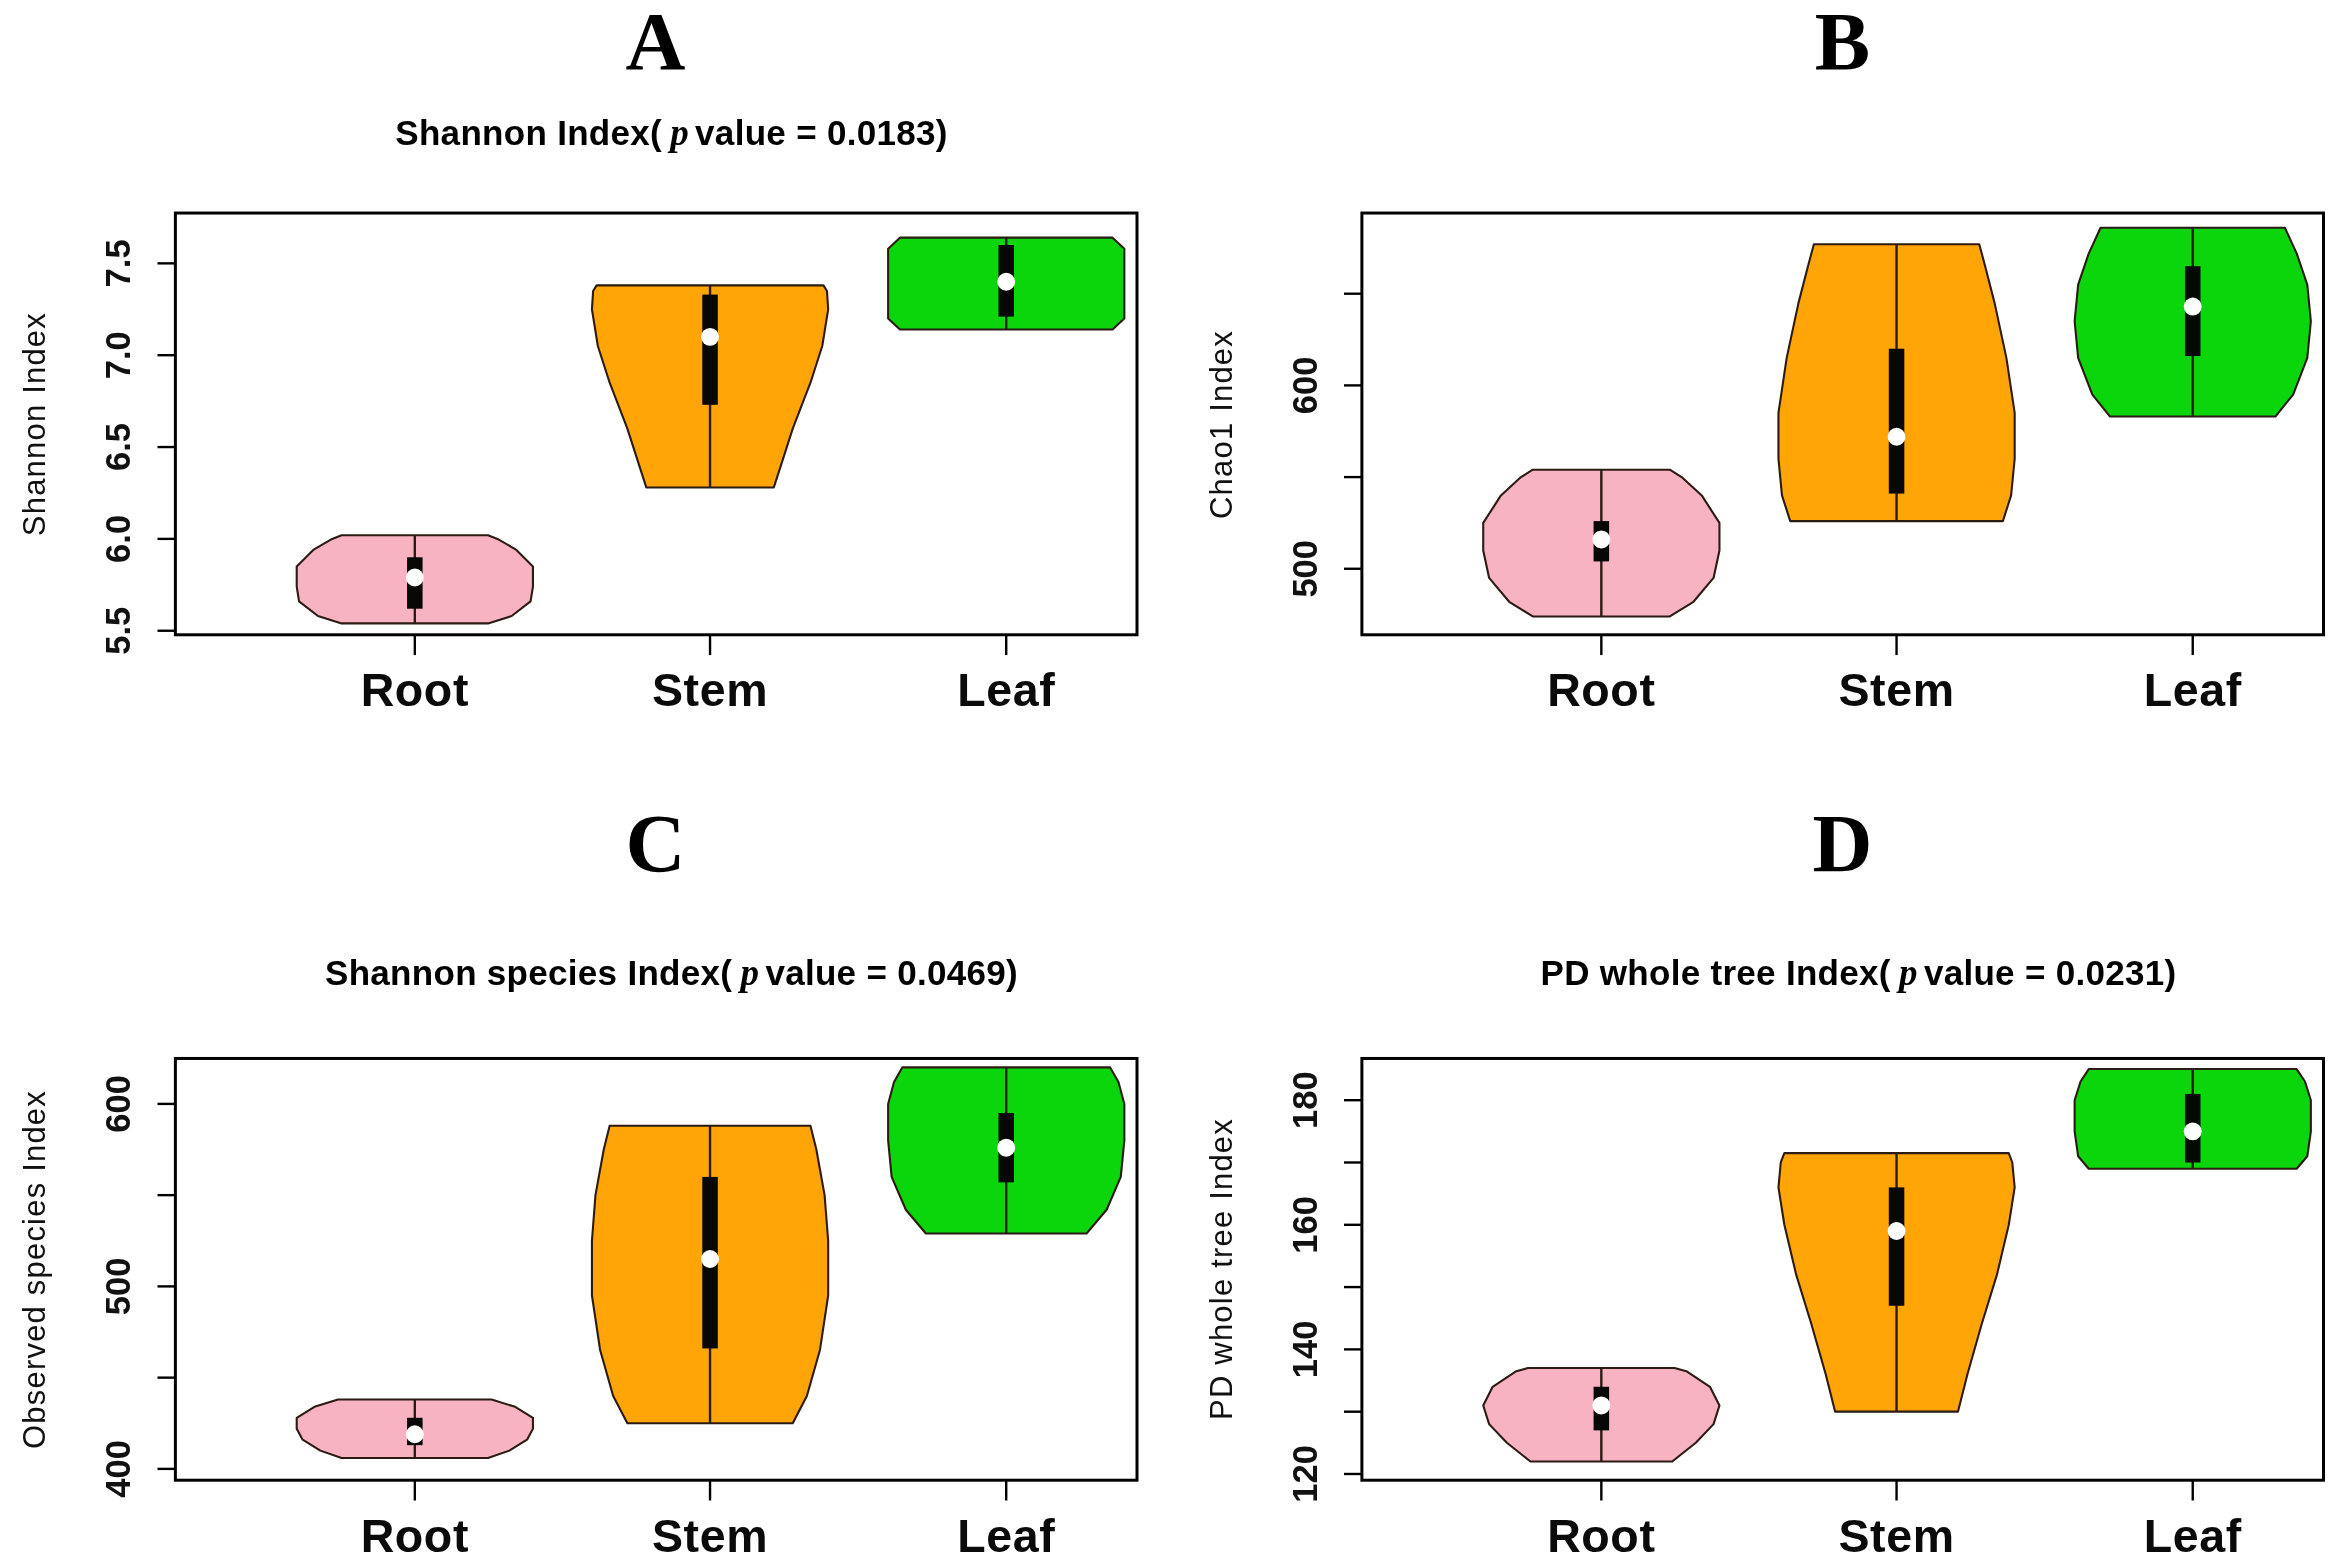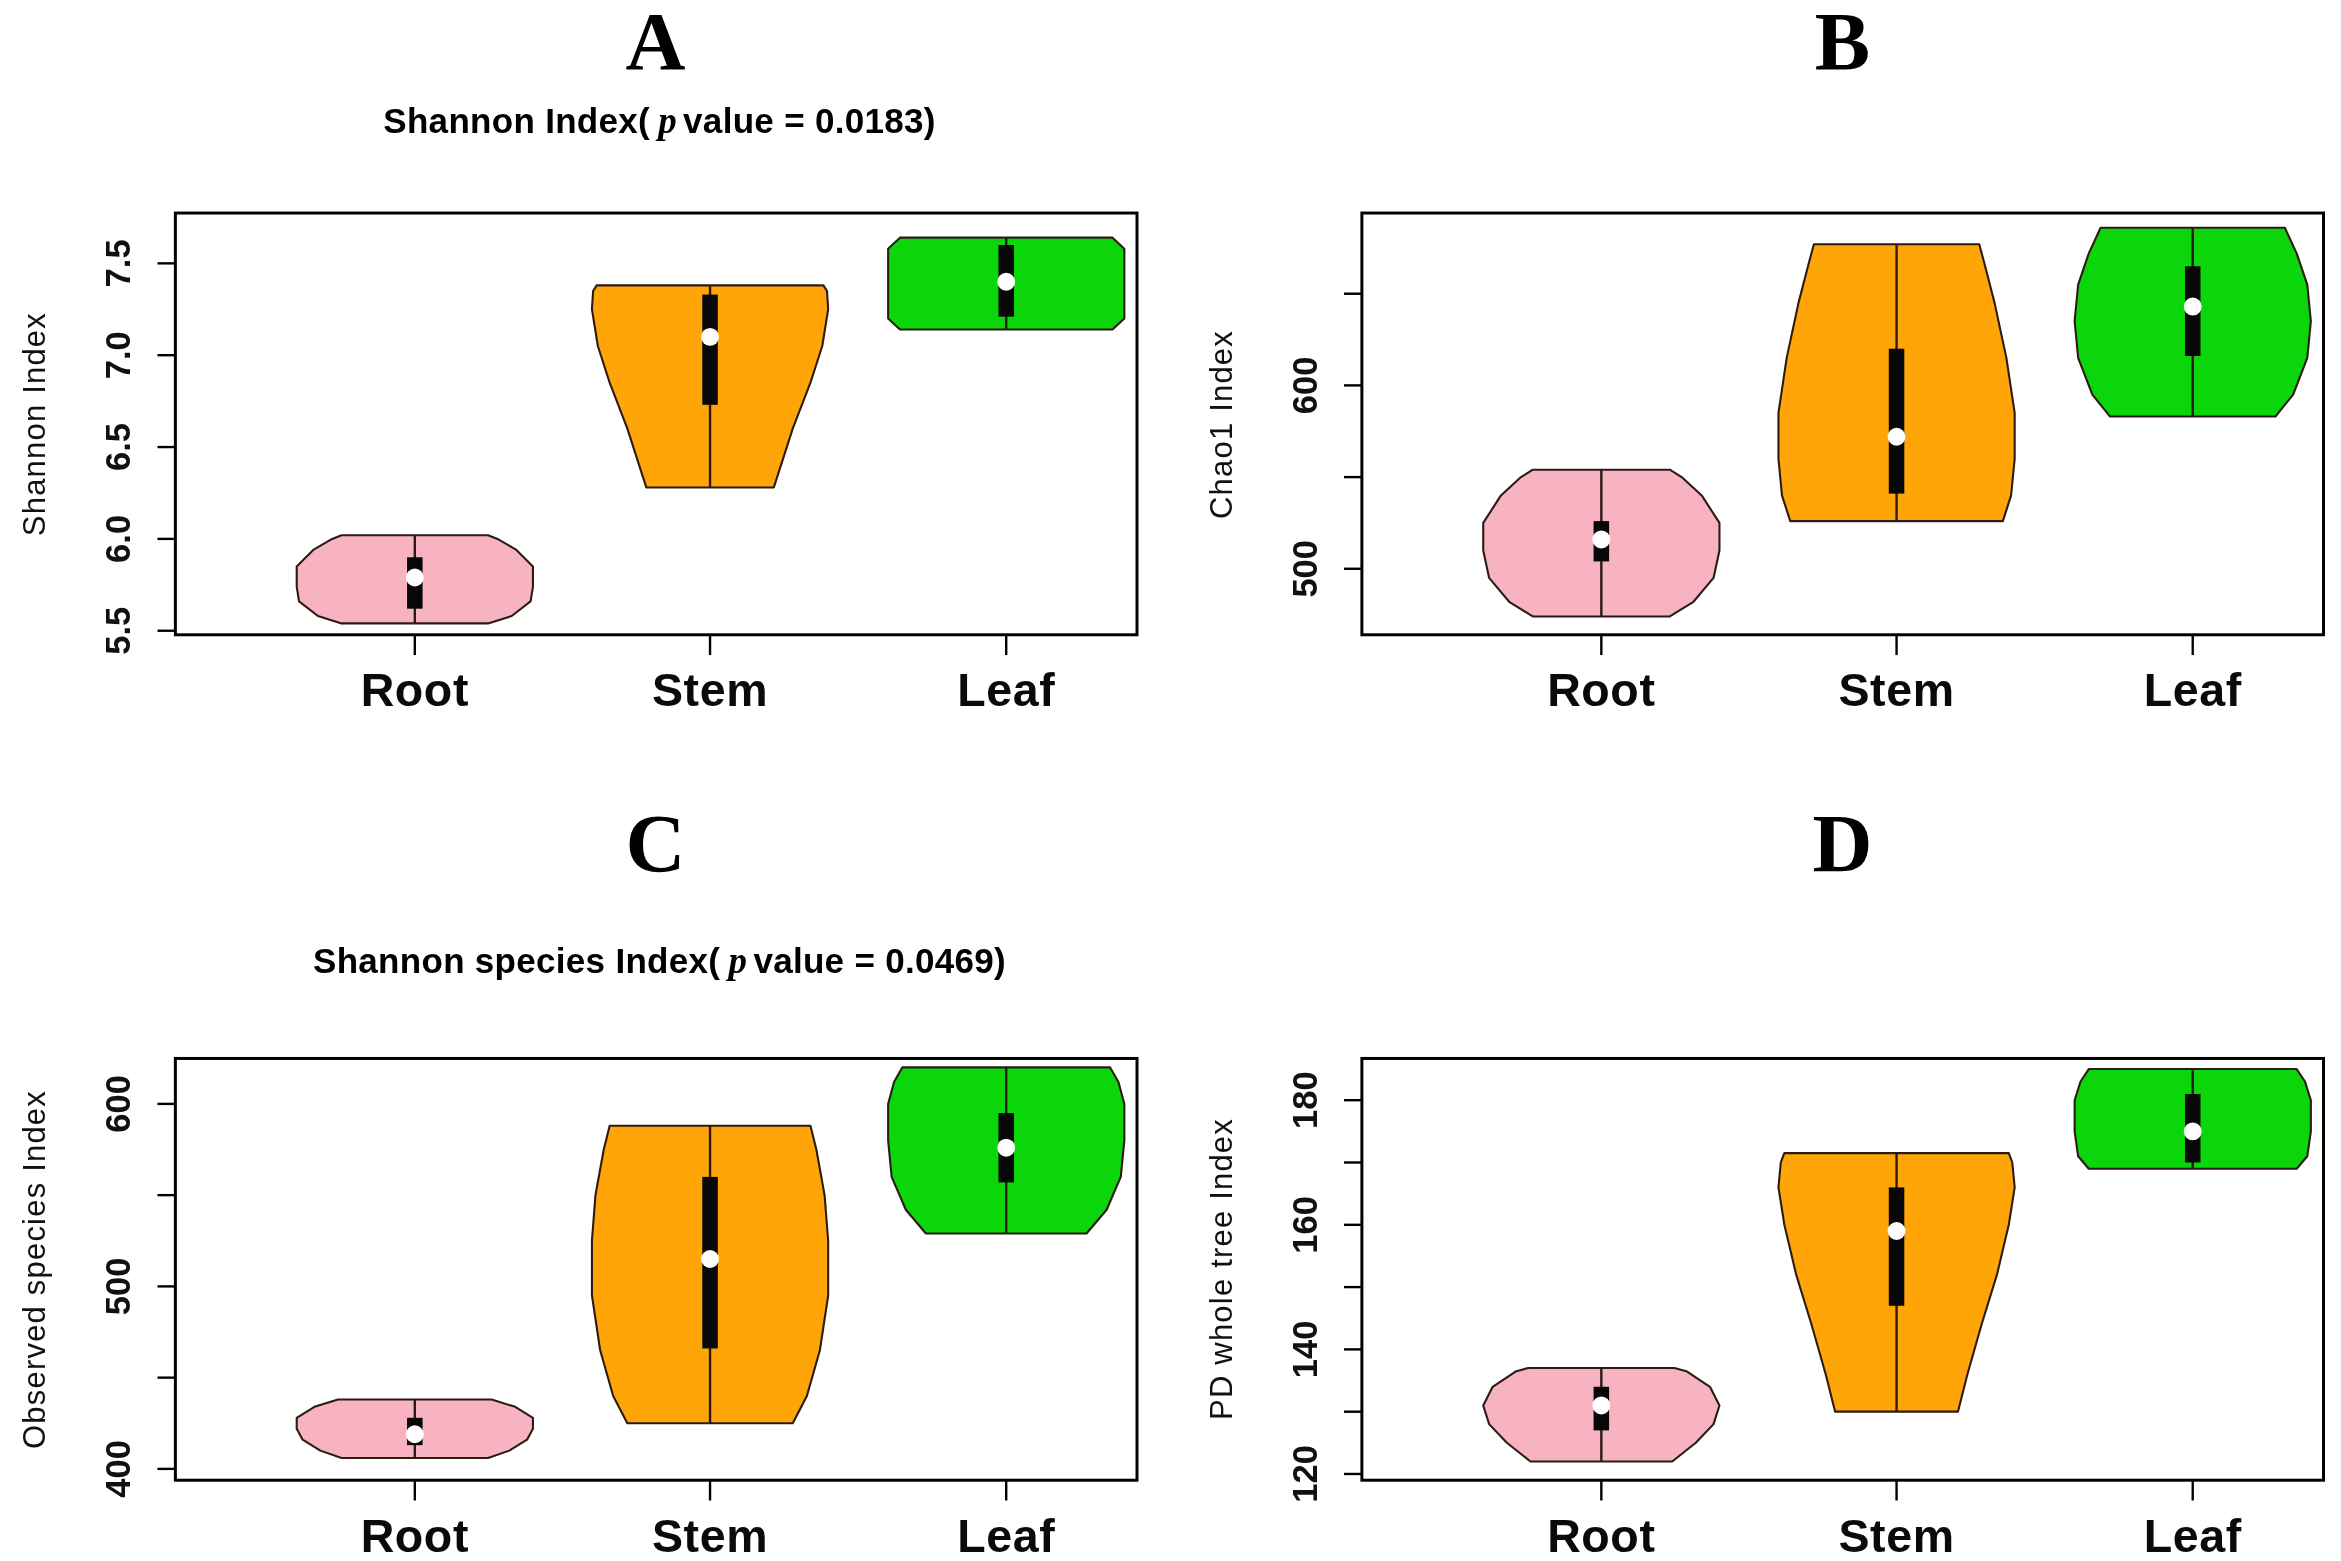--- a/index.html
+++ b/index.html
@@ -13,21 +13,21 @@
 
   
   .r0{--lt:0px;--tt:95px;--bt:213px}
   .r1{--lt:21px;--tt:154px;--bt:277px}
   .c0{--bl:175px;--ylx:10.7px}
   .c1{--bl:191px;--ylx:27.4px}
 
   .panel-letter{position:absolute;left:var(--bl);top:var(--lt);width:961px;
     text-align:center;font-family:"Liberation Serif",serif;font-weight:700;
     font-size:83px;line-height:1;}
-  .panel-title{position:absolute;left:var(--bl);top:var(--tt);width:961px;margin:4px;
+  .panel-title{position:absolute;left:var(--bl);top:var(--tt);width:961px;margin:16px;
     text-align:center;font-size:35px;font-weight:700;letter-spacing:0.3px;line-height:1.2;}
   .pit{font-style:italic;font-family:"Liberation Serif",serif;font-size:37px;
     margin:0 6px 0 8.3px;font-weight:700;}
   .ylabel-wrap{position:absolute;left:var(--ylx);top:var(--bt);width:48px;height:422px;
     display:flex;align-items:center;justify-content:center;}
   .ylabel{writing-mode:vertical-rl;transform:rotate(180deg);font-size:31px;
     font-weight:500;letter-spacing:1.2px;white-space:nowrap;color:#111;}
   svg.plot{position:absolute;left:0;top:0;width:1171px;height:781px;}
 
   .tick{stroke:#000;stroke-width:4;}
@@ -144,20 +144,21 @@
         <rect x="1673.768" y="556.4725227174383" width="26" height="116.25270445694503" fill="#070707"></rect>
         <circle cx="1686.768" cy="614.5988749459108" r="15" fill="#ffffff"></circle>
         <line x1="1686.768" y1="1172" x2="1686.768" y2="1206" class="tick"></line>
         <text x="1686.768" y="1292" class="cat-label" text-anchor="middle">Leaf</text>
         <rect x="294" y="465" width="1612" height="707" fill="none" stroke="#000000" stroke-width="5"></rect>
       </svg>
   </section>
 
   <section class="panel pos-d r1 c1">
     <div class="panel-letter">D</div>
+    <h2 class="panel-title"><span>PD whole tree Index(</span><span class="pit">p</span><span>value = 0.0231)</span></h2>
     <div class="ylabel-wrap">
       <span class="ylabel">PD whole tree Index</span>
     </div>
     <svg class="plot" viewBox="0 0 1963 1309">
         <line x1="290" y1="1161.556868537666" x2="320" y2="1161.556868537666" class="tick"></line>
         <text x="244" y="1161.556868537666" class="ytick-label" text-anchor="middle" transform="rotate(-90 244 1161.556868537666)">120</text>
         <line x1="290" y1="1057.1255539143278" x2="320" y2="1057.1255539143278" class="tick"></line>
         <line x1="290" y1="952.6942392909896" x2="320" y2="952.6942392909896" class="tick"></line>
         <text x="244" y="952.6942392909896" class="ytick-label" text-anchor="middle" transform="rotate(-90 244 952.6942392909896)">140</text>
         <line x1="290" y1="848.2629246676513" x2="320" y2="848.2629246676513" class="tick"></line>

